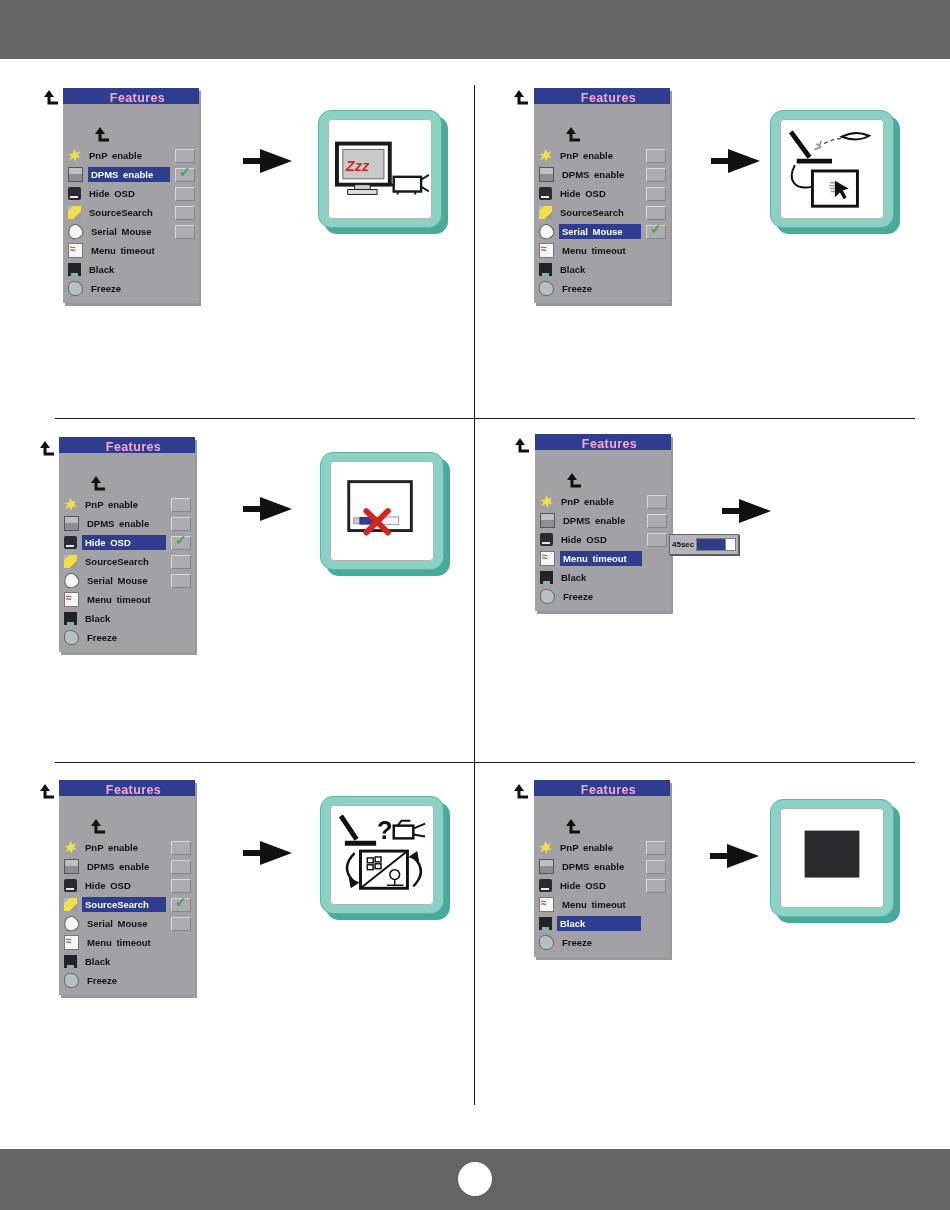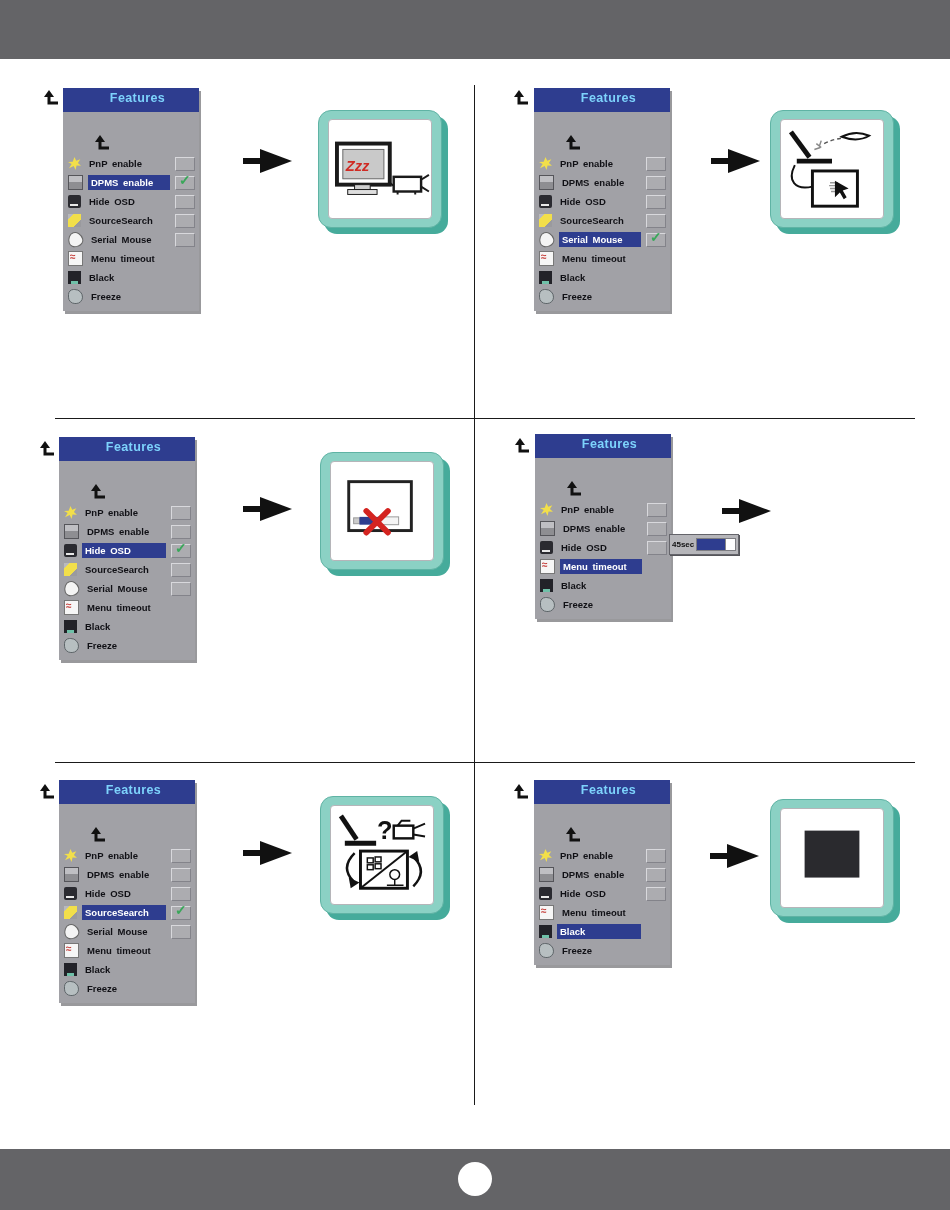--- a/index.html
+++ b/index.html
@@ -9,21 +9,21 @@
   .banner.top{top:0;height:59px;}
   .banner.bottom{top:1149px;height:61px;}
   .page-circle{position:absolute;left:458px;top:1162px;width:34px;height:34px;border-radius:50%;background:#fff;}
   .vline{position:absolute;left:474px;top:85px;width:1px;height:1020px;background:#1a1a1a;}
   .hline{position:absolute;left:55px;width:860px;height:1px;background:#1a1a1a;}
 
   
   .ret{position:absolute;width:17px;height:16px;}
   
   .menu{position:absolute;width:136px;background:#a1a1a6;box-shadow:2px 3px 0 rgba(70,70,75,.55);}
-  .menu-title{height:24px;background:#2e3d8f;color:#7dd3fc;font-weight:bold;font-size:12.5px;
+  .menu-title{height:16px;background:#2e3d8f;color:#f9a8d4;font-weight:bold;font-size:12.5px;
               line-height:20px;text-align:center;letter-spacing:.4px;padding-left:13px;}
   .menu-body{padding:20px 0 5px;}
   .menu-uparrow{height:22px;padding-left:30px;display:flex;align-items:center;}
   .menu-row{display:flex;align-items:center;height:19px;padding:0 4px 0 5px;}
   .mi-icon{width:13px;height:13px;margin-right:5px;flex:none;position:relative;}
   .mi-label{flex:1;font-size:9.5px;font-weight:bold;line-height:13px;color:#101015;
             padding:1px 2px 1px 3px;margin-right:5px;white-space:nowrap;word-spacing:2px;}
   .menu-row.hl .mi-label{background:#2e3d8f;color:#fff;}
   .mi-check{width:18px;height:12px;background:#acacb0;border:1px solid #d8d8dc;
             border-right-color:#83838a;border-bottom-color:#83838a;flex:none;position:relative;}

